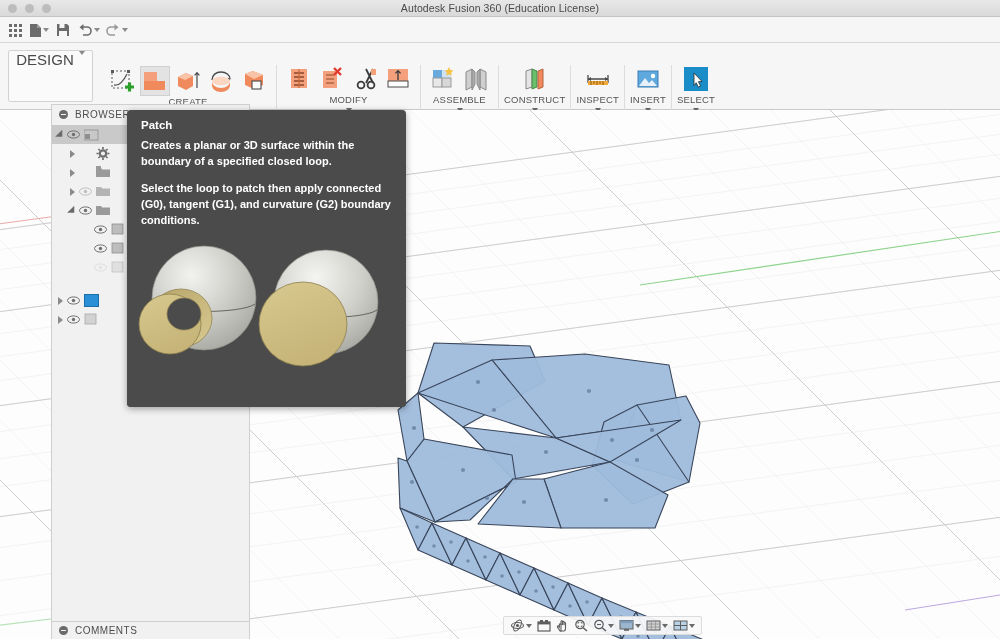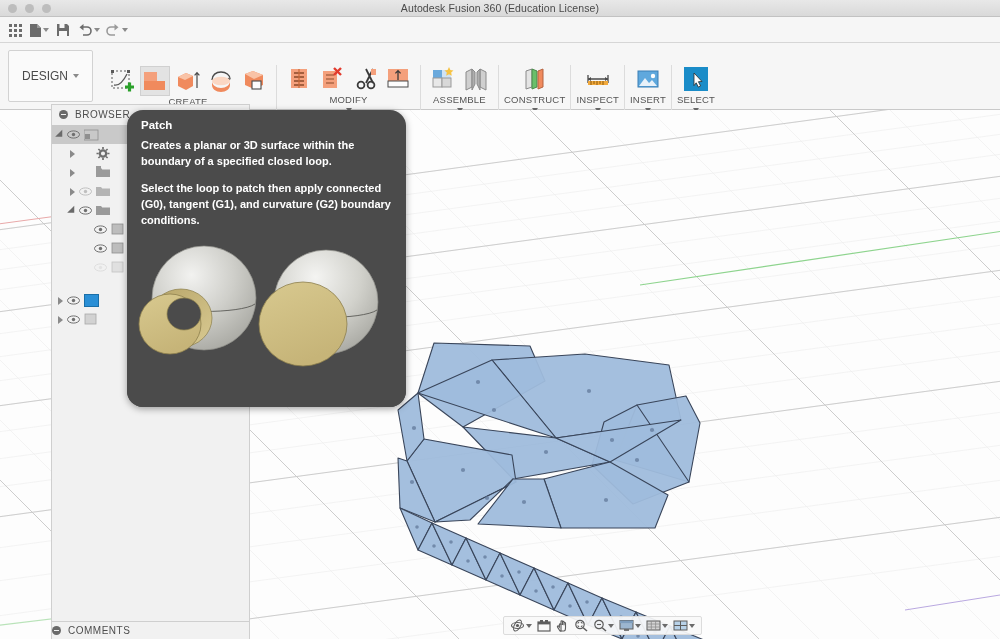--- a/index.html
+++ b/index.html
@@ -65,22 +65,22 @@
   }
 
   
   .ribbon {
     position: absolute; left: 0; top: 43px; width: 1000px; height: 67px;
     background: #f6f6f6; border-bottom: 1px solid #c9c9c9;
   }
   .workspace-btn {
     position: absolute; left: 8px; top: 7px; width: 85px; height: 52px;
     background: #fafafa; border: 1px solid #d2d2d2; border-radius: 2px;
-    display: flex; align-items: center; justify-content: center; gap: 4px;
-    font-size: 12px; color: #4a4a4a;
+    display: flex; align-items: flex-start; justify-content: center; gap: 4px;
+    font-size: 15px; color: #4a4a4a;
   }
   .tabrow { position: absolute; left: 100px; top: 3px; display: flex; }
   .rtab {
     padding: 0 14px; height: 20px; line-height: 20px;
     font-size: 11px; color: #5c5c5c; letter-spacing: .3px;
   }
   .rtab.active { color: #1a8cc8; border-bottom: 2px solid #1a8cc8; }
 
   .panels { position: absolute; left: 100px; top: 22px; height: 45px; display: flex; }
   .panel { display: flex; flex-direction: column; align-items: center;
@@ -133,35 +133,35 @@
   .eye.dim { opacity: .38; }
   .node-icon { width: 15px; height: 13px; flex: 0 0 15px; }
   .node-icon.sel { background: #2a8fd6; border: 1px solid #1a6fa8; }
   .node-label { white-space: nowrap; overflow: hidden; }
   .row-sel { background: #c9c9c9; }
 
   .comments {
     position: absolute; left: 51px; bottom: 0; width: 199px; height: 18px;
     background: #f1f1f1; border-top: 1px solid #cfcfcf;
     border-left: 1px solid #cfcfcf; border-right: 1px solid #cfcfcf;
-    display: flex; align-items: center; gap: 7px; 
+    display: flex; align-items: center; gap: 7px; padding-left: 7px;
     font-size: 10px; color: #4d4d4d; letter-spacing: .5px;
   }
 
   
   .viewport {
     position: absolute; left: 0; top: 110px; width: 1000px; bottom: 0;
     background: #fdfdfd; overflow: hidden;
   }
   .viewport svg { display: block; }
 
   
   .tooltip {
     position: absolute; left: 127px; top: 110px; width: 279px; height: 297px;
-    background: #4b4b4b; border-radius: 16px;
+    background: #4b4b4b; border-radius: 4px;
     box-shadow: 0 2px 7px rgba(0,0,0,.35);
     color: #ffffff; overflow: hidden;
   }
   .tt-title { font-size: 11.5px; font-weight: bold; padding: 9px 14px 7px; }
   .tt-p { font-size: 11px; font-weight: bold; line-height: 1.45; padding: 0 14px 11px; }
   .tt-img { position: absolute; left: 0; bottom: 0; width: 279px; height: 175px; }
 
   
   .navbar {
     position: absolute; left: 503px; bottom: 4px; height: 19px;

